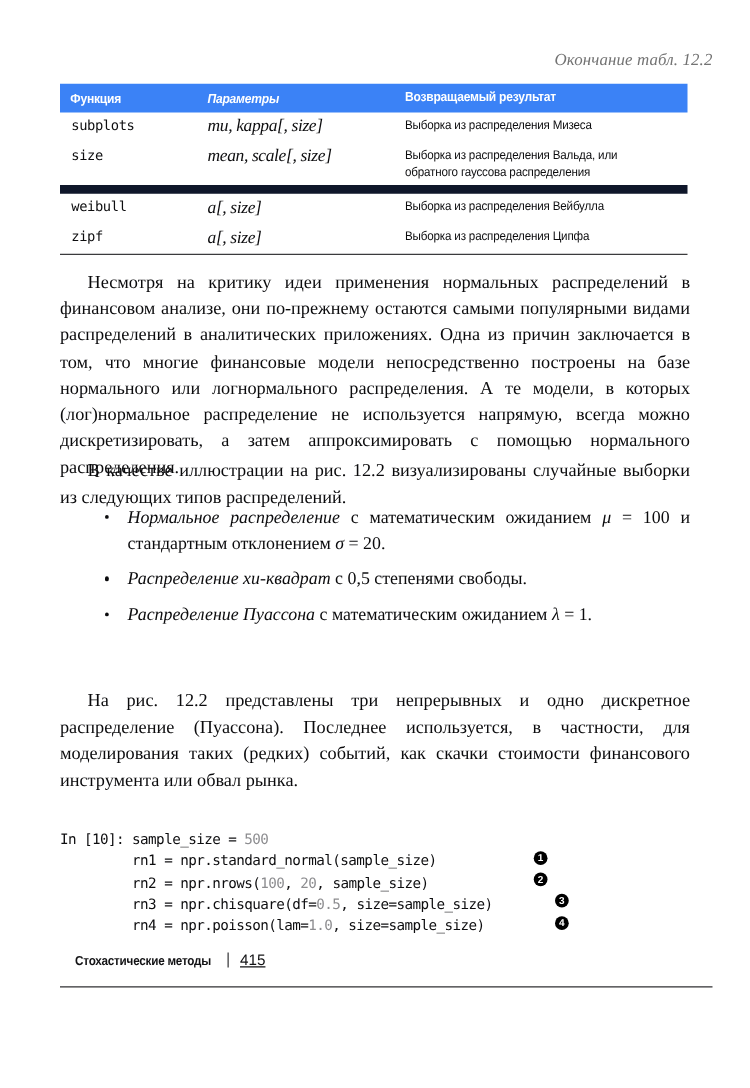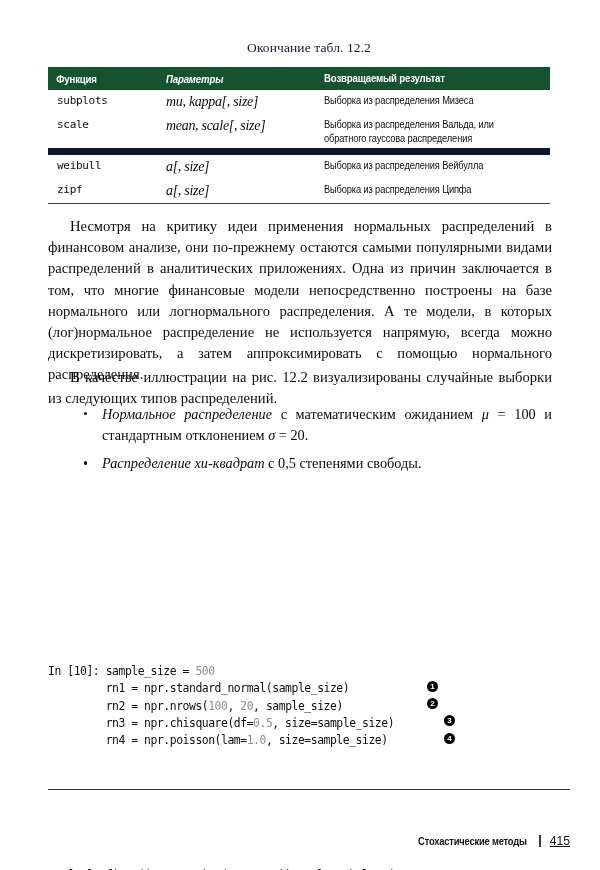--- a/index.html
+++ b/index.html
@@ -24,36 +24,37 @@
     width: 600px;
     height: 870px;
   }
 
   
   .running-head {
     position: absolute;
     left: 48px;
     top: 40px;
     width: 522px;
-    text-align: center;
-    font-family: "Liberation Serif", "DejaVu Serif", serif;
+    text-align: right;
+    font-family: "Liberation Serif", "DejaVu Serif", serif;
+    font-style: italic;
     font-size: 13.5px;
     letter-spacing: 0.1px;
-    color: #0f172a;
+    color: #737373;
   }
 
   
   .tbl {
     position: absolute;
     left: 48px;
     top: 67px;
     width: 502px;
   }
   .tbl-head {
-    background: #14532d;
+    background: #3b82f6;
     height: 23px;
     display: flex;
     align-items: center;
   }
   .tbl-head .cell {
     color: #ffffff;
     font-family: "Liberation Sans", "DejaVu Sans", sans-serif;
     font-size: 10.5px;
     font-weight: 600;
     letter-spacing: -0.2px;
@@ -200,23 +201,22 @@
     position: absolute;
     left: 48px;
     top: 789px;
     width: 522px;
     height: 1.3px;
     background: #303033;
   }
   .footer {
     position: absolute;
     left: 48px;
-    top: 834px;
+    top: 761px;
     width: 522px;
-    text-align: right;
     font-family: "Liberation Sans", "DejaVu Sans", sans-serif;
     font-size: 10.4px;
     font-weight: 600;
     color: #121214;
     letter-spacing: -0.2px;
     text-decoration: underline;
   }
   .footer .chapter {
     transform: scaleX(0.9);
     display: inline-block;
@@ -251,21 +251,21 @@
       <div class="cell col-res">Возвращаемый результат</div>
     </div>
 
     <div class="tbl-row">
       <div class="col-fn">subplots</div>
       <div class="col-par">mu, kappa[, size]</div>
       <div class="col-res">Выборка из распределения Мизеса</div>
     </div>
 
     <div class="tbl-row">
-      <div class="col-fn">scale</div>
+      <div class="col-fn">size</div>
       <div class="col-par">mean, scale[, size]</div>
       <div class="col-res">Выборка из распределения Вальда, или обратного гауссова распределения</div>
     </div>
 
     <div class="tbl-row sep-top">
       <div class="col-fn">weibull</div>
       <div class="col-par">a[, size]</div>
       <div class="col-res">Выборка из распределения Вейбулла</div>
     </div>
 
@@ -290,23 +290,29 @@
 
 
     <div class="bullet">
       <span class="dot"></span><span class="it">Нормальное распределение</span><span> с математическим ожиданием </span><span class="mathv">μ</span><span> = 100 и стандартным отклонением </span><span class="mathv">σ</span><span> = 20.</span>
     </div>
 
     <div class="bullet">
       <span class="dot"></span><span class="it">Распределение хи-квадрат</span><span> с 0,5 степенями свободы.</span>
     </div>
 
-
-  </div>
-
+    <div class="bullet">
+      <span class="dot"></span><span class="it">Распределение Пуассона</span><span> с математическим ожиданием </span><span class="mathv">λ</span><span> = 1.</span>
+    </div>
+
+  </div>
+
+  <div class="prose" id="para-3">
+    <p>На рис. 12.2 представлены три непрерывных и одно дискретное распределение (Пуассона). Последнее используется, в частности, для моделирования таких (редких) событий, как скачки стоимости финансового инструмента или обвал рынка.</p>
+  </div>
 
   <div class="code">
     <div class="blk"><span>In [10]: </span><span>sample_size = </span><span class="num">500</span>
 <span>         rn1 = npr.standard_normal(sample_size)</span><span class="callout" style="left:379px; top:18px;">1</span>
 <span>         rn2 = npr.nrows(</span><span class="num">100</span><span>, </span><span class="num">20</span><span>, sample_size)</span><span class="callout" style="left:379px; top:35px;">2</span>
 <span>         rn3 = npr.chisquare(df=</span><span class="num">0.5</span><span>, size=sample_size)</span><span class="callout" style="left:396px; top:52px;">3</span>
 <span>         rn4 = npr.poisson(lam=</span><span class="num">1.0</span><span>, size=sample_size)</span><span class="callout" style="left:396px; top:70px;">4</span></div>
 
     <div class="gap"></div>
 

